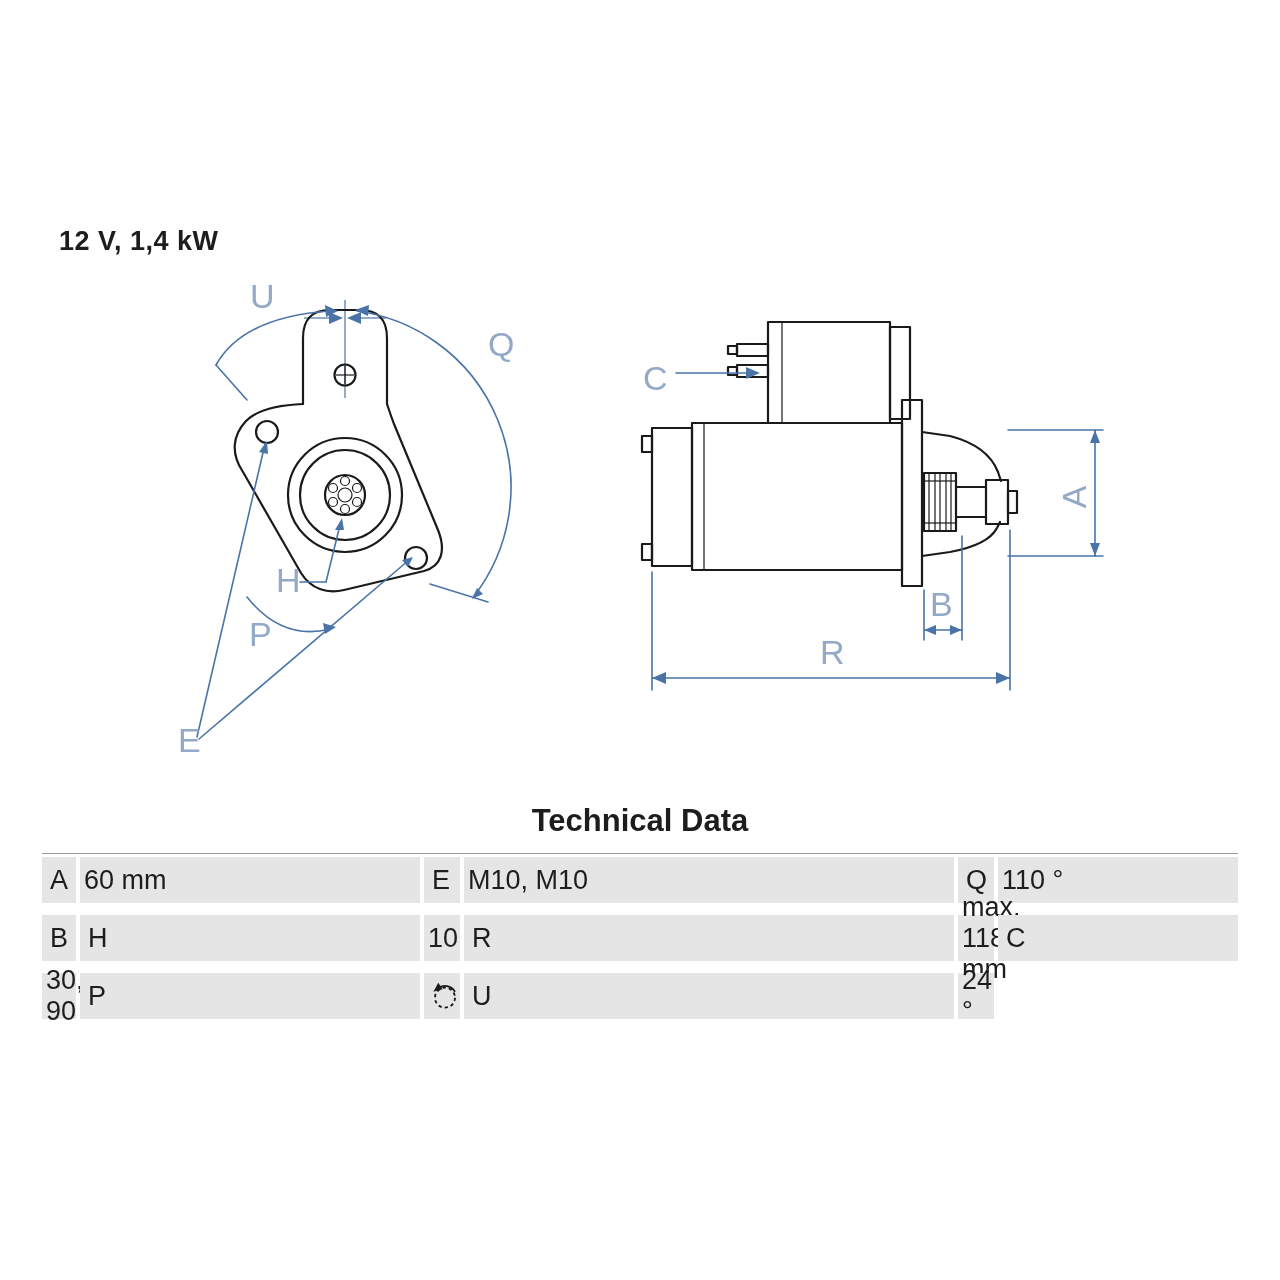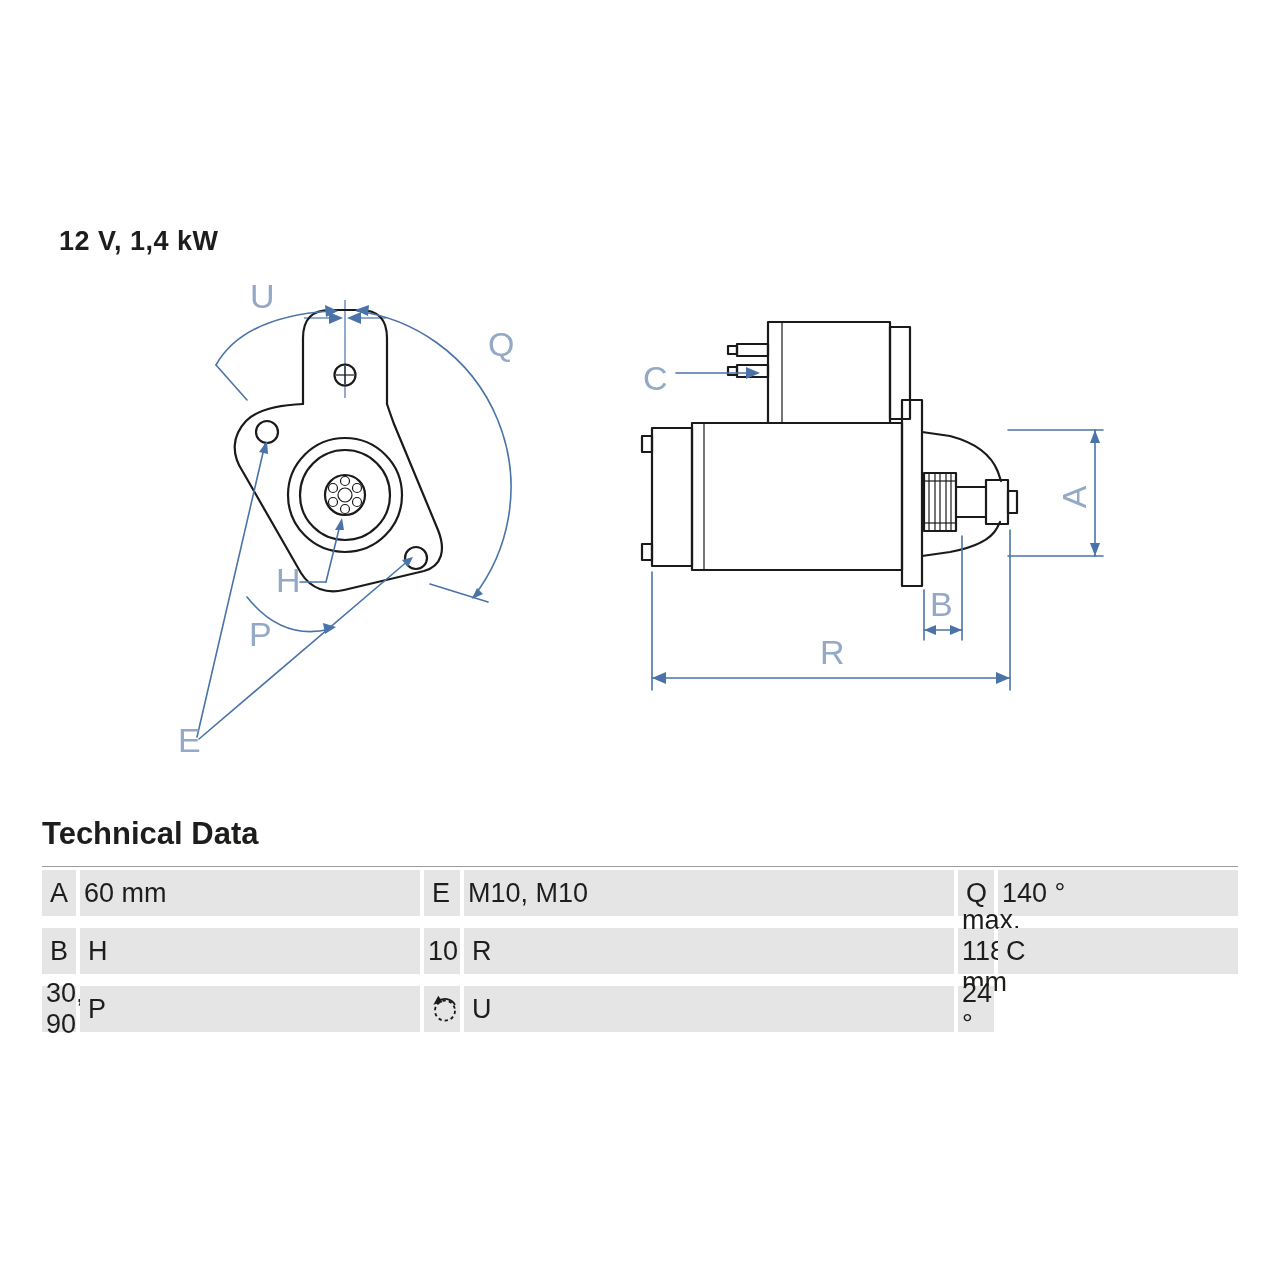--- a/index.html
+++ b/index.html
@@ -13,21 +13,21 @@
   .drawing{position:absolute;left:0;top:260px;}
   
   .part{stroke:var(--drawing-line,#1a1a1a);fill:none;stroke-width:2.2;stroke-linejoin:round;stroke-linecap:round;}
   .part-thin{stroke:var(--drawing-line,#1a1a1a);fill:none;stroke-width:1.2;}
   .dim{stroke:var(--annotation-line,#4a74a8);fill:none;stroke-width:1.6;stroke-linecap:round;}
   .dim-thin{stroke:var(--annotation-line,#4a74a8);fill:none;stroke-width:1.2;}
   .dim-fill{fill:var(--annotation-line,#4a74a8);stroke:none;}
   .dim-text{fill:var(--annotation-text,#93a9c7);font-family:"Liberation Sans",sans-serif;font-size:34px;}
   
   .td-section{position:absolute;left:42px;top:800px;width:1196px;}
-  .td-title{margin:16px 0 14px 0;font-size:31px;font-weight:700;color:var(--text,#1d1d1b);}
+  .td-title{margin:3px 0 14px 0;font-size:31px;font-weight:700;color:var(--text,#1d1d1b);text-align:center;}
   .td-table{
     border-top:1px solid #9c9c9c;padding-top:3px;background:#fff;
     display:grid;grid-template-columns:34px 340px 36px 490px 36px 1fr;
     column-gap:4px;row-gap:12px;
   }
   .cell{background:var(--row-bg,#e5e5e5);height:46px;display:flex;align-items:center;font-size:27px;}
   .cell.key{padding-left:8px;}
   .cell.val{padding-left:4px;}
   .rot-icon{display:block;margin-left:2px;}
 </style>
@@ -202,21 +202,21 @@
   <div class="td-section">
     <h2 class="td-title">Technical Data</h2>
 
     <div class="td-table">
 
       <div class="cell key">A</div>
       <div class="cell val">60 mm</div>
       <div class="cell key">E</div>
       <div class="cell val">M10, M10</div>
       <div class="cell key">Q</div>
-      <div class="cell val">140 °</div>
+      <div class="cell val">110 °</div>
 
       <div class="cell key">B</div>
       <div class="cell key">H</div>
       <div class="cell val">10</div>
       <div class="cell key">R</div>
       <div class="cell val">max. 118 mm</div>
 
       <div class="cell key">C</div>
       <div class="cell val">30, 90</div>
       <div class="cell key">P</div>

